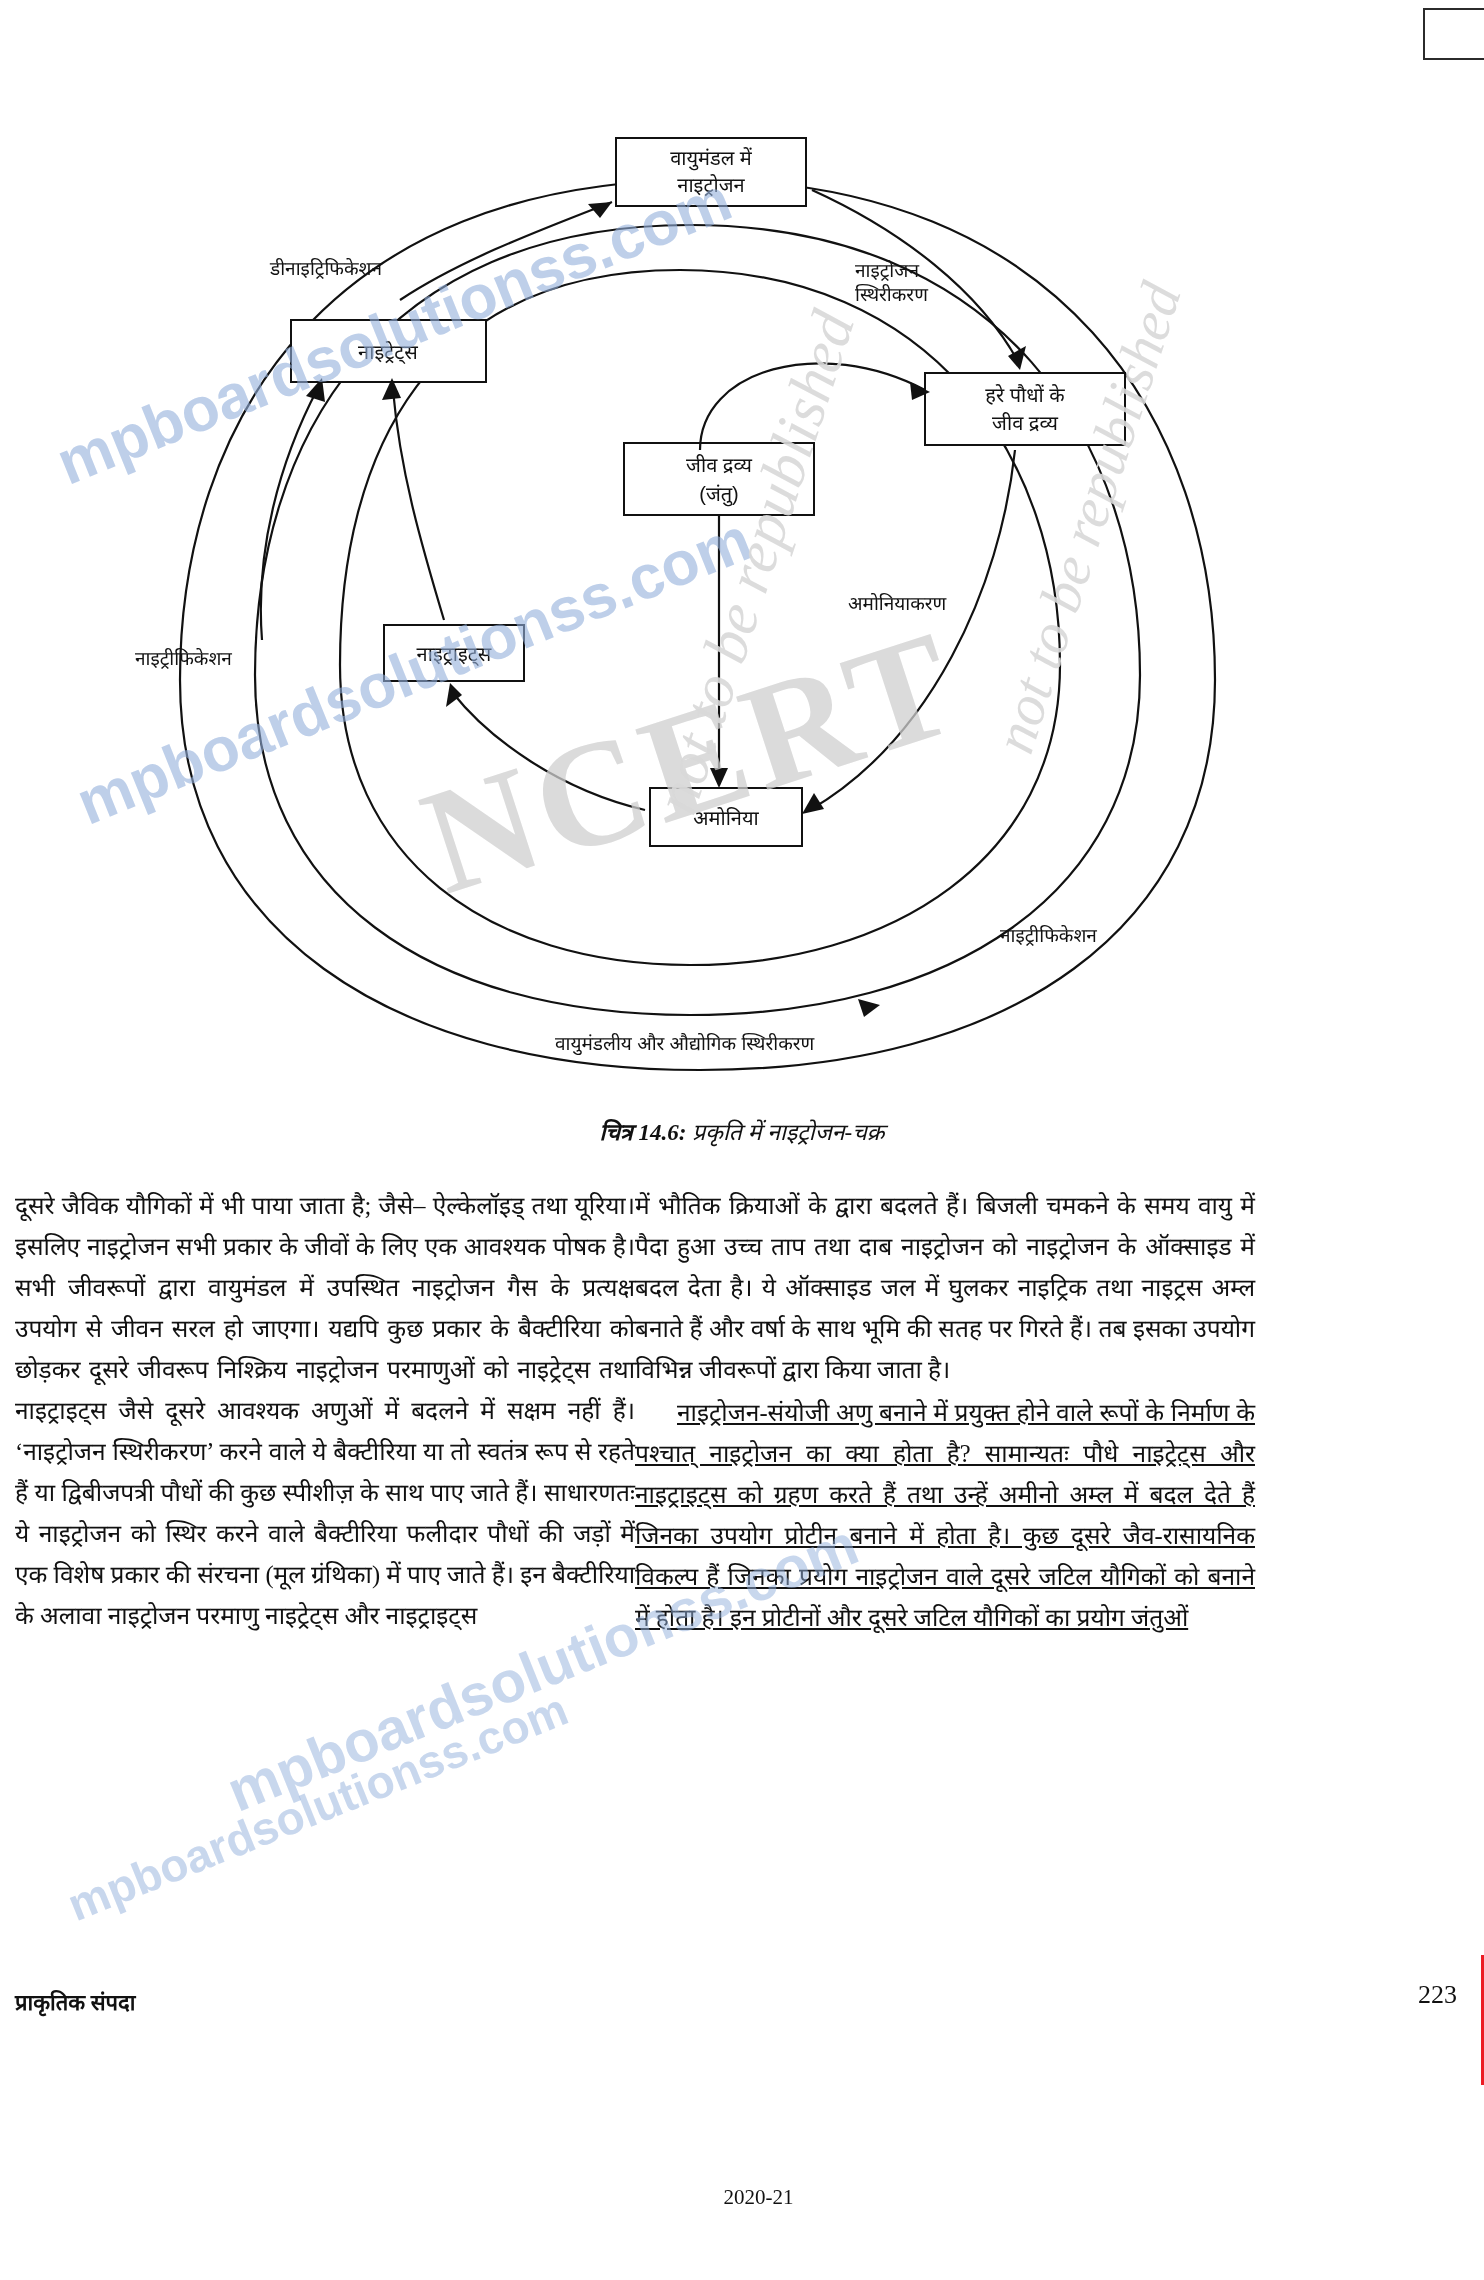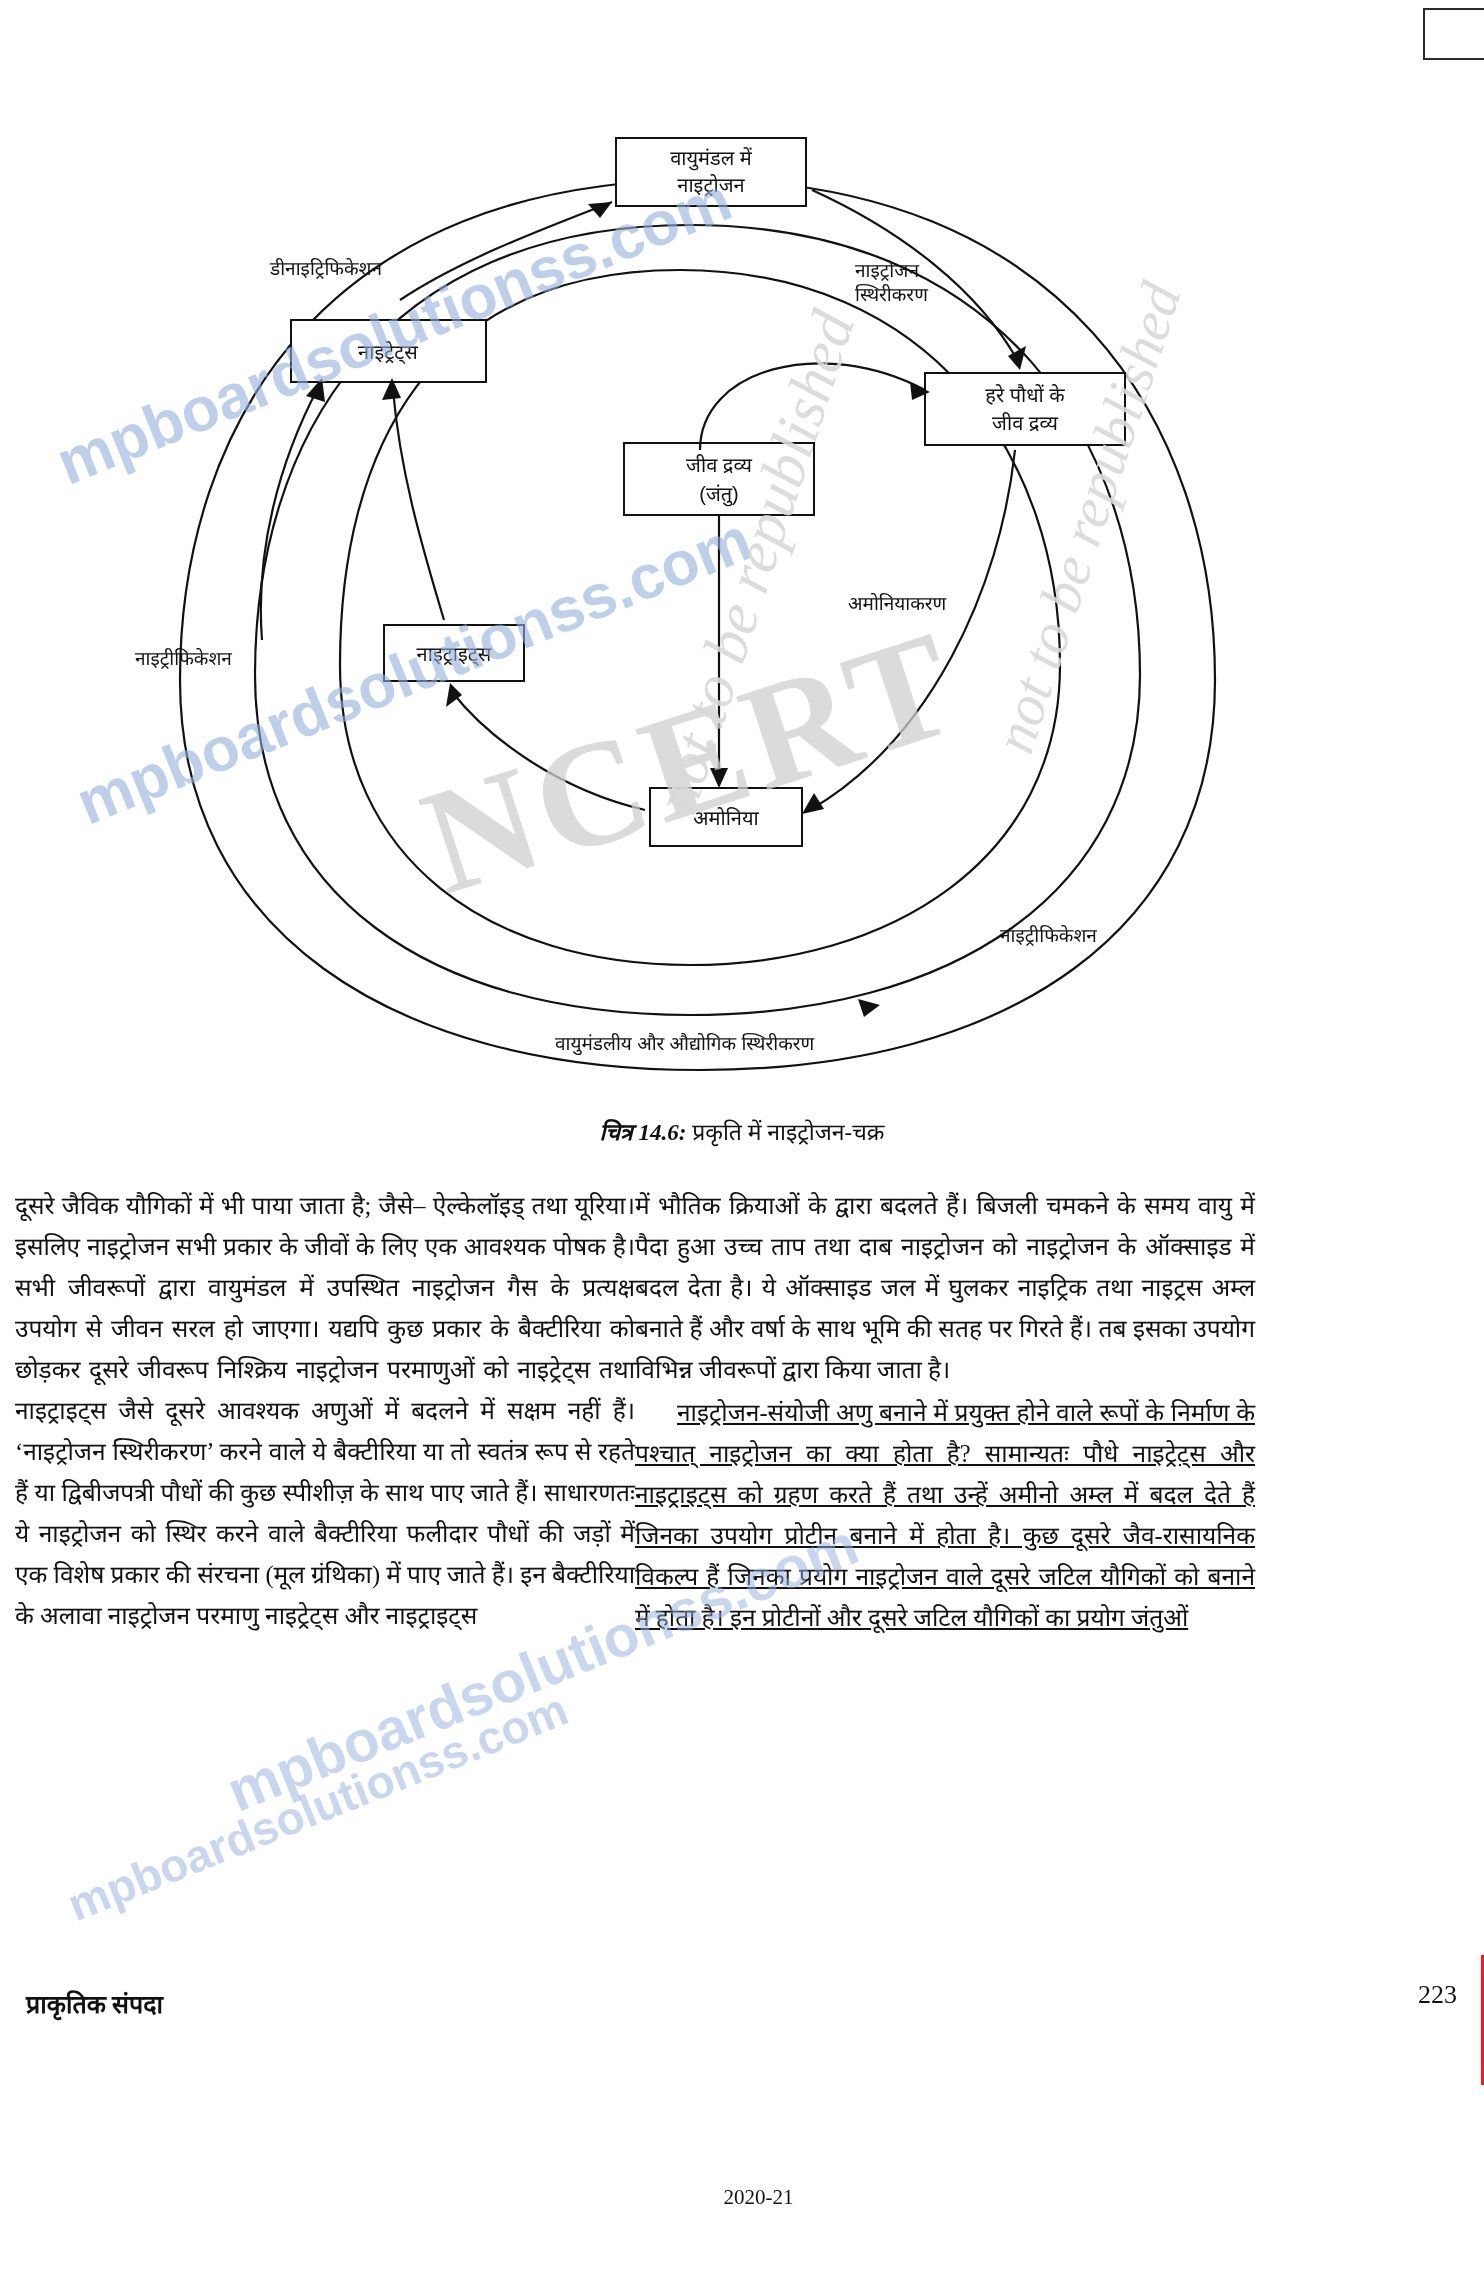--- a/index.html
+++ b/index.html
@@ -72,20 +72,21 @@
     width: 1484px;
     text-align: center;
     font-size: 23px;
   }
   .fig-caption .fig-num {
     font-style: italic;
     font-weight: bold;
     text-align: right;
   }
   .fig-caption .fig-text {
+    font-style: italic;
     margin-top: 37px;
   }
 
   
   #columns {
     position: absolute;
     left: 15px;
     top: 1185px;
     width: 1440px;
     display: flex;
@@ -99,23 +100,23 @@
     line-height: 41px;
     text-align: justify;
     text-justify: inter-word;
   }
   .col p + p { margin-top: 2px; }
   .indent { text-indent: 42px; text-decoration: underline; }
 
   
   #footer-left {
     position: absolute;
-    left: 26px;
+    left: 15px;
     top: 1986px;
-    font-size: 25px;
+    font-size: 22px;
     font-weight: bold;
   }
   #footer-page {
     position: absolute;
     right: 60px;
     top: 1980px;
     font-size: 26px;
     font-weight: normal;
   }
   #footer-year {

